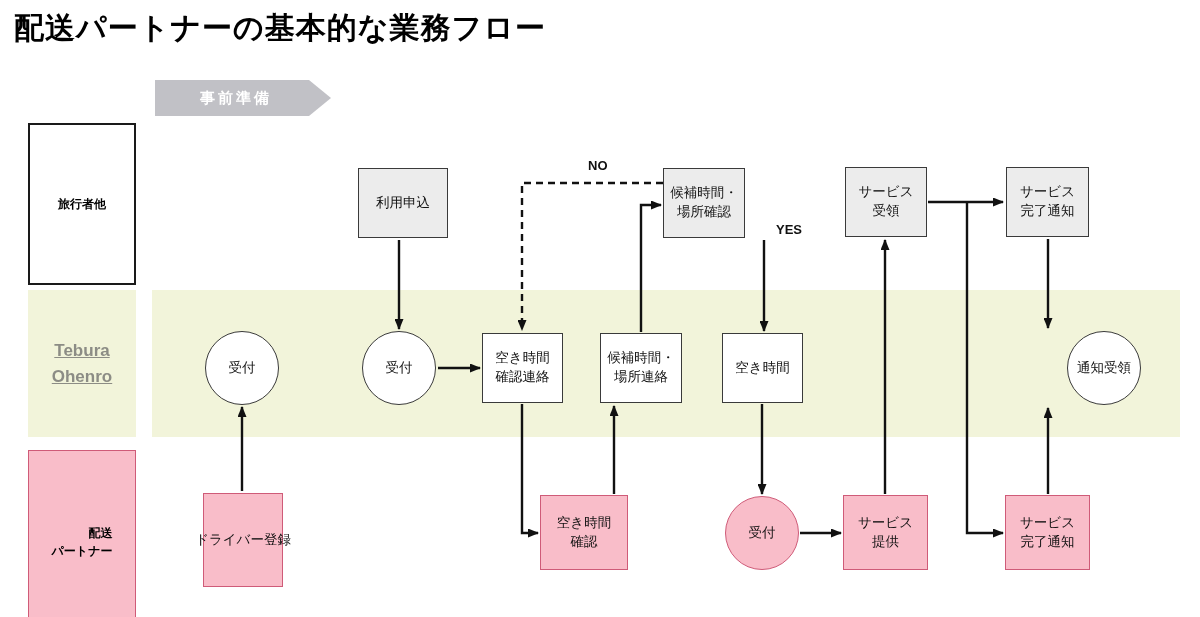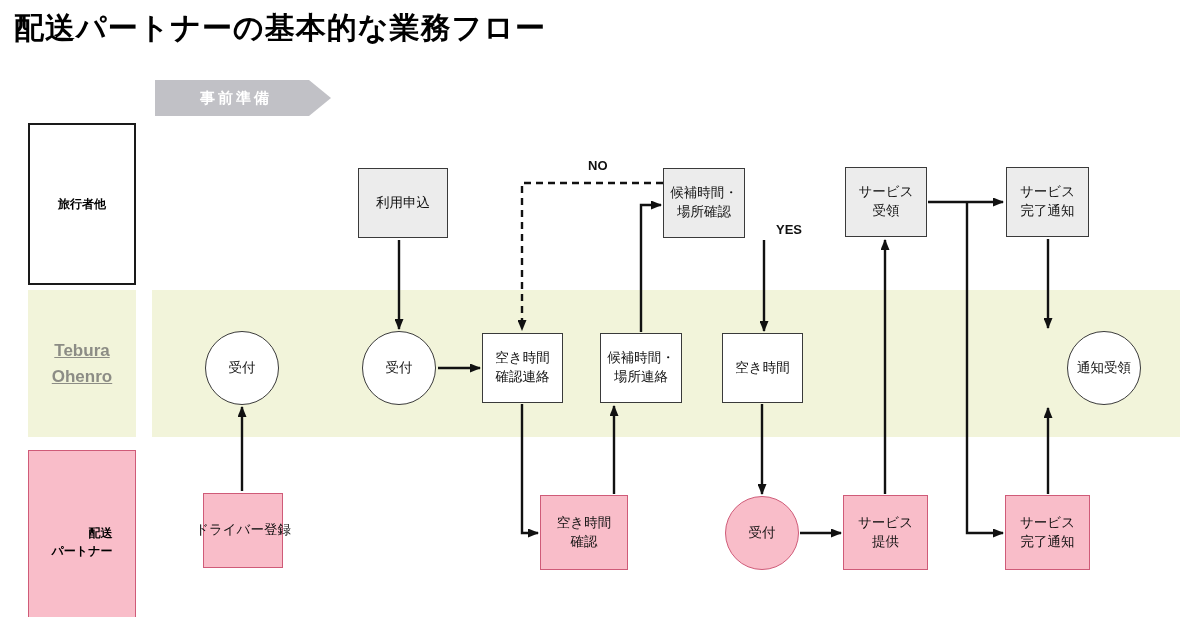--- a/index.html
+++ b/index.html
@@ -120,21 +120,21 @@
     <span class="nl">候補時間・
 場所連絡</span>
   </div>
   <div class="node wbox" style="left:722px;top:333px;width:81px;height:70px">
     <span class="nl">空き時間</span>
   </div>
   <div class="node circ" style="left:1067px;top:331px;width:74px;height:74px">
     <span class="nl">通知受領</span>
   </div>
 
-  <div class="node pbox nowrap" style="left:203px;top:493px;width:80px;height:75px">
+  <div class="node pbox nowrap" style="left:203px;top:493px;width:80px;height:94px">
     <span class="nl">ドライバー登録</span>
   </div>
   <div class="node pbox" style="left:540px;top:495px;width:88px;height:75px">
     <span class="nl">空き時間
 確認</span>
   </div>
   <div class="node pcirc" style="left:725px;top:496px;width:74px;height:74px">
     <span class="nl">受付</span>
   </div>
   <div class="node pbox" style="left:843px;top:495px;width:85px;height:75px">

